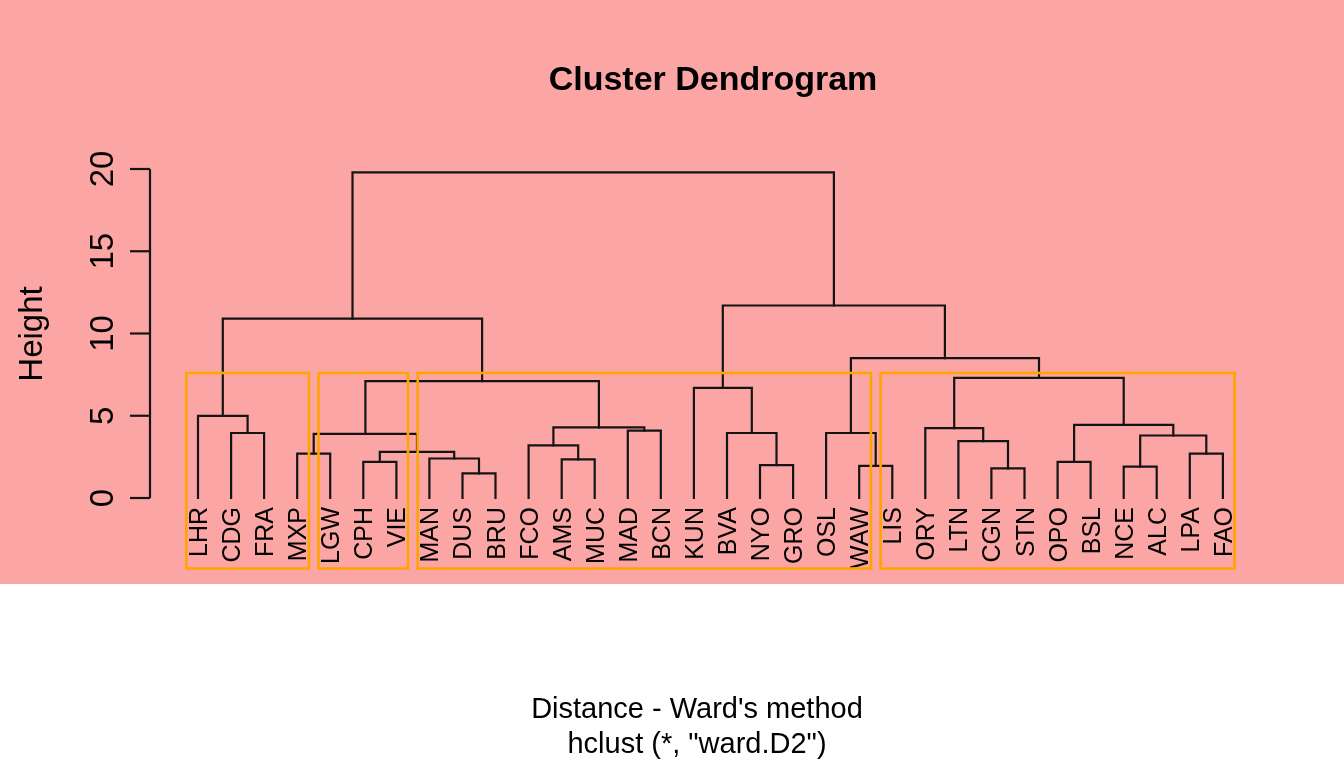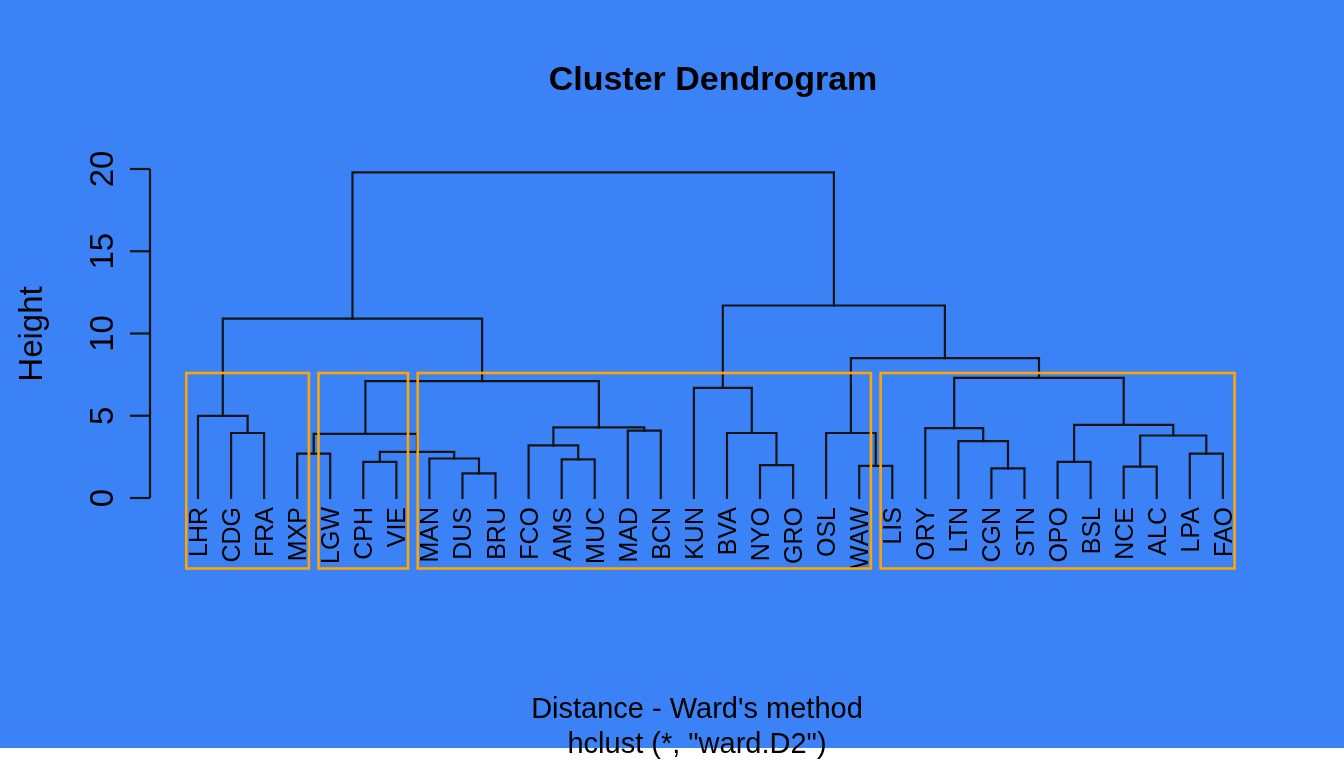--- a/index.html
+++ b/index.html
@@ -7,22 +7,22 @@
     padding: 0;
     background: #ffffff;
     width: 1344px;
     height: 768px;
     overflow: hidden;
     font-family: "Liberation Sans", sans-serif;
   }
   #figure {
     position: relative;
     width: 1344px;
-    height: 748px;
-    background: #3b82f6;
+    height: 584px;
+    background: #fca5a5;
   }
   svg text {
     font-family: "Liberation Sans", sans-serif;
     fill: #000000;
   }
   .chart-title {
     font-size: 34px;
     font-weight: bold;
   }
   .axis-title {

